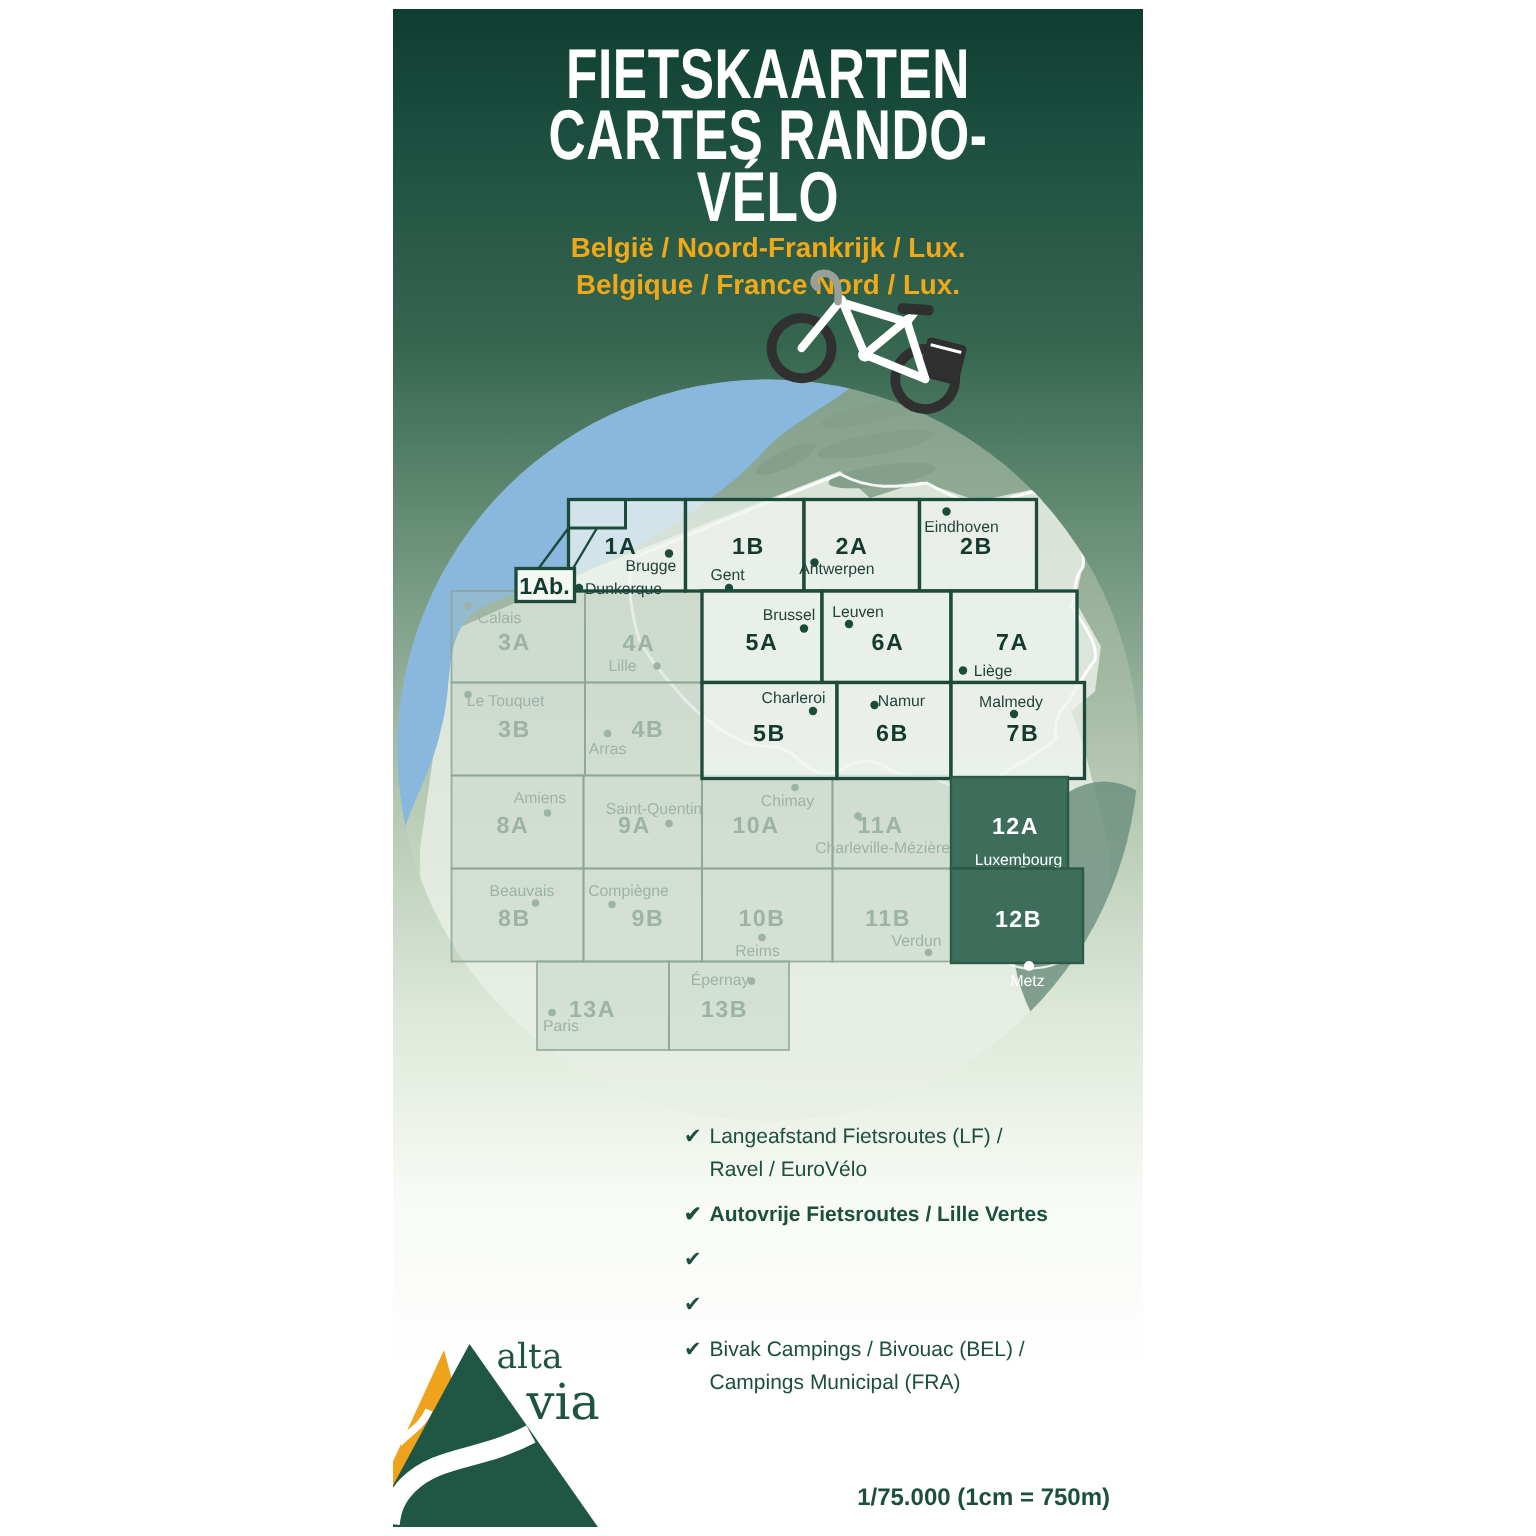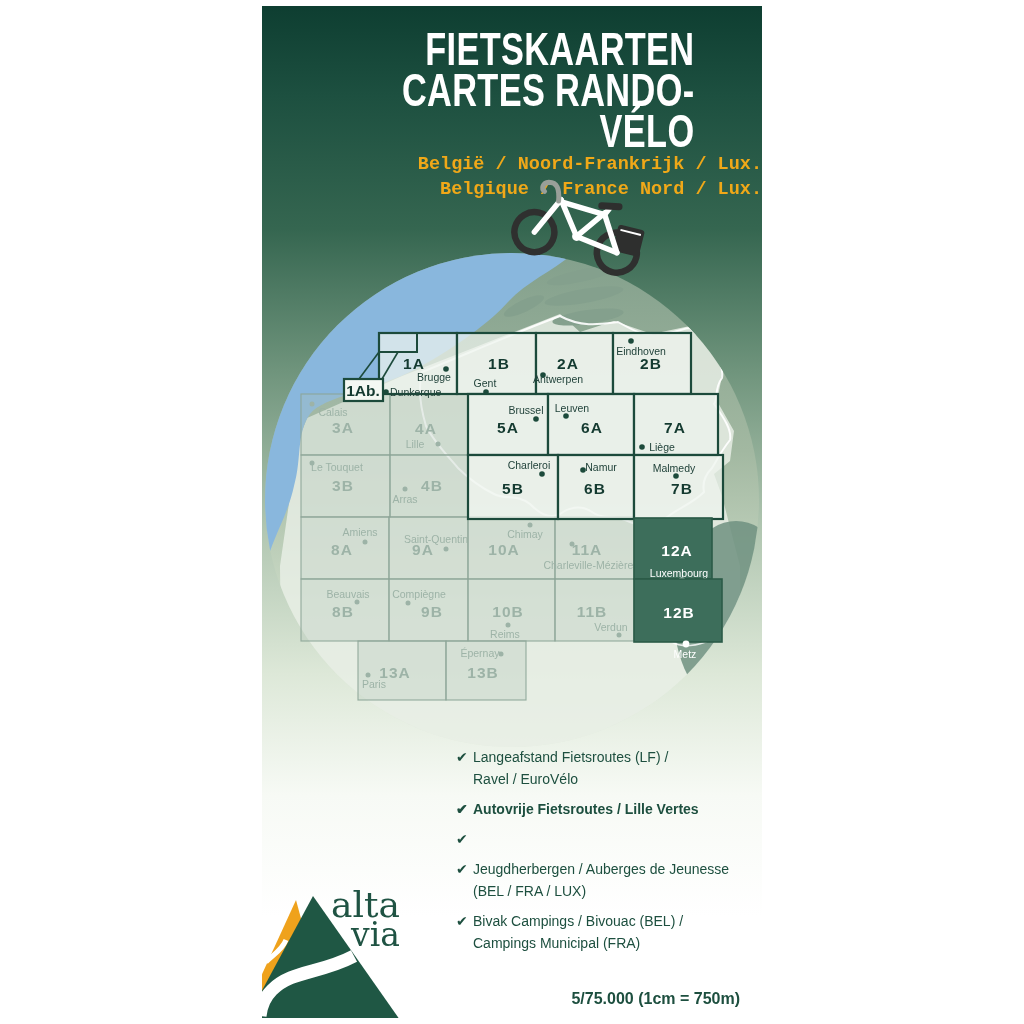--- a/index.html
+++ b/index.html
@@ -1,33 +1,33 @@
 <!DOCTYPE html>
 <html><head>
 <meta charset="utf-8">
 <style>
   html,body{margin:0;padding:0;background:#ffffff;}
   .page{position:relative;width:1024px;height:1024px;background:#ffffff;overflow:hidden;
         font-family:"Liberation Sans",sans-serif;}
   .poster{position:absolute;left:262px;top:6px;width:500px;height:1012px;overflow:hidden;
     background:linear-gradient(180deg,#0e3e31 0%,#1d5040 9%,#356650 22%,#6f947c 36%,
                #b2c7b2 52%,#dde8d8 66%,#f7faf5 78%,#ffffff 90%,#ffffff 100%);}
-  .hdr{position:absolute;left:0;top:22px;width:100%;text-align:right;}
+  .hdr{position:absolute;left:0;top:22px;width:100%;text-align:center;}
   .title-line{display:block;transform:scaleX(.73);transform-origin:50% 50%;
     font-weight:700;font-size:47px;line-height:41px;color:#ffffff;letter-spacing:.5px;}
-  .sub{margin-top:1px;font-family:Liberation Mono, monospace;}
+  .sub{margin-top:1px;}
   .sub-line{display:block;font-size:18.5px;font-weight:700;color:#f0a818;line-height:25px;}
   .map-svg{position:absolute;left:0;top:0;}
   .features{position:absolute;left:194px;top:740px;width:300px;color:#1d4f3f;}
   .feature-item{display:flex;margin-bottom:8px;font-size:14px;line-height:22px;white-space:nowrap;}
   .feature-item .chk{width:17px;flex:0 0 17px;font-size:14px;}
   .feature-item.bold{font-weight:700;}
   .scale{position:absolute;right:22px;top:984px;font-size:16px;font-weight:700;color:#1d4f3f;}
   .logo-text{position:absolute;left:0;top:0;color:#1f5343;font-family:"DejaVu Serif","Liberation Serif",serif;}
-  .logo-a{position:absolute;left:69px;top:884px;font-size:36px;line-height:30px;}
+  .logo-a{position:absolute;left:69px;top:884px;font-size:23px;line-height:30px;}
   .logo-v{position:absolute;left:89px;top:914px;font-size:33px;line-height:30px;}
 </style>
 </head>
 <body>
 
 <div class="page">
   <div class="poster">
 
     <div class="hdr">
       <h1 style="margin:0;">
@@ -286,29 +286,28 @@
         </div>
         <div class="feature-item bold">
           <span class="chk">✔</span>
           <span>Autovrije Fietsroutes / Lille Vertes</span>
         </div>
         <div class="feature-item">
           <span class="chk">✔</span>
         </div>
         <div class="feature-item">
           <span class="chk">✔</span>
-          <span>Jeugdherbergen / Auberges de Jeunesse<br>(BEL / FRA / LUX)</span>
         </div>
         <div class="feature-item">
           <span class="chk">✔</span>
           <span>Bivak Campings / Bivouac (BEL) /<br>Campings Municipal (FRA)</span>
         </div>
       </div>
 
-    <div class="scale">5/75.000 (1cm = 750m)</div>
+    <div class="scale">1/75.000 (1cm = 750m)</div>
 
     <div class="logo-text">
       <span class="logo-a">alta</span>
       <span class="logo-v">via</span>
     </div>
 
   </div>
 </div>
 
 </body></html>

